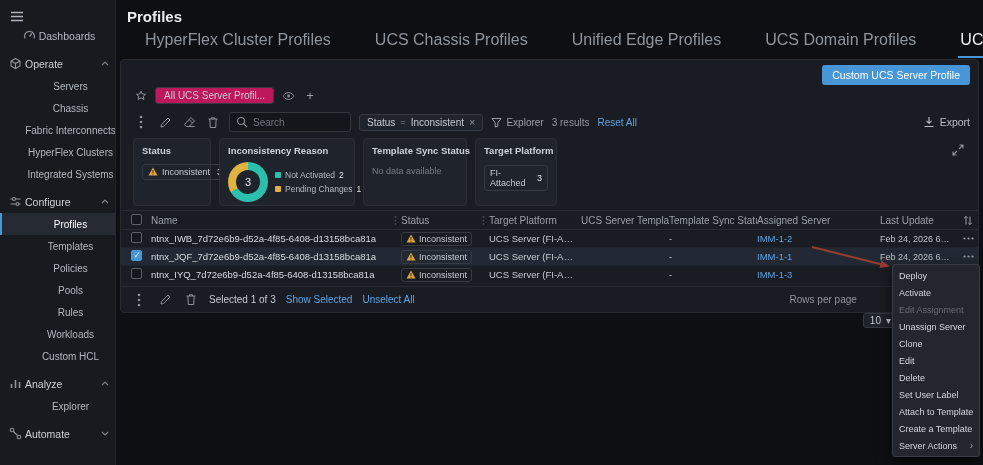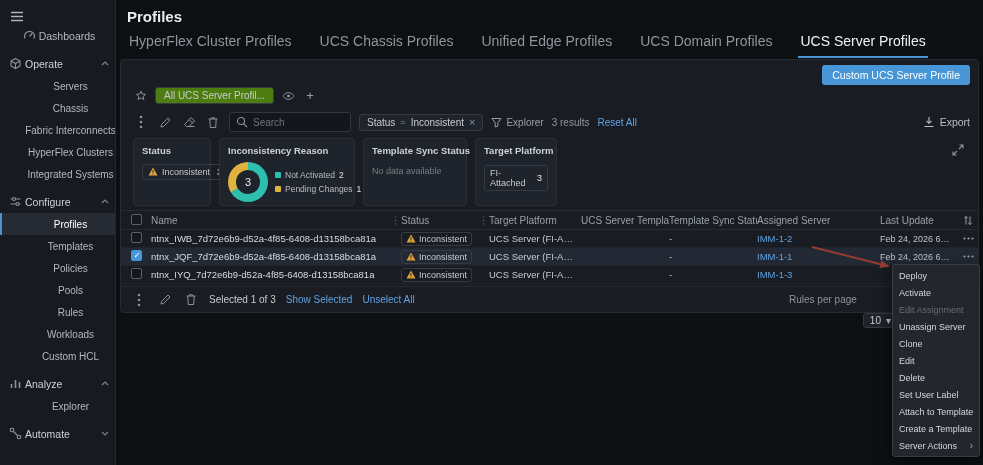--- a/index.html
+++ b/index.html
@@ -17,35 +17,35 @@
   .nav-icon{ width:13px; height:13px; flex:none; color:#8d939b; display:flex; align-items:center; justify-content:center; }
   .nav-section{ margin-top:5px; color:#cdd2d8; }
   .chev{ margin-left:auto; color:#7c828a; display:flex; }
   .nav-sub{ padding-left:32px; height:22px; font-size:10px; }
   .nav-sub.active{ background:#262b33; color:#fff; box-shadow:inset 2px 0 0 #4796d8; }
 
   
   .main-header{ position:absolute; left:117px; top:0; width:866px; height:58px; background:#0d0f12; }
   .page-title{ position:absolute; left:10px; top:8px; font-size:15px; font-weight:bold; color:#e9ebef; }
   .tabs{ position:absolute; left:10px; bottom:0; display:flex; gap:24px; }
-  .tab{ font-size:14px; color:#8f959d; padding:6px 2px 7px; cursor:pointer; border-bottom:2px solid transparent; white-space:nowrap; }
+  .tab{ font-size:16px; color:#8f959d; padding:6px 2px 7px; cursor:pointer; border-bottom:2px solid transparent; white-space:nowrap;margin-left:16px; }
   .tab.active{ color:#f0f2f5; border-bottom-color:#4796d8; }
 
   
   .content{ position:absolute; left:120px; top:59px; width:859px; height:254px; background:#191c22;
             border:1px solid #262a31; border-radius:4px; }
   .create-btn{ position:absolute; top:5px; right:8px; background:#4796d8; color:#fff; border:none;
                border-radius:3px; font-size:10.5px; padding:4px 10px; cursor:pointer; font-family:inherit; }
 
   .icon-btn{ color:#8d939b; display:inline-flex; align-items:center; justify-content:center;
              width:16px; height:16px; cursor:pointer; flex:none; }
   .plus{ font-size:13px; color:#9aa0a8; }
 
   .view-bar{ position:absolute; left:12px; top:27px; display:flex; align-items:center; gap:6px; }
-  .view-chip{ display:flex; align-items:center; gap:5px; border:1px solid #353a43; background:#4d7c0f;
+  .view-chip{ display:flex; align-items:center; gap:5px; border:1px solid #353a43; background:#be185d;
               border-radius:3px; padding:2px 8px; font-size:10px; color:#c6cbd1; cursor:pointer; }
 
   .toolbar{ position:absolute; left:12px; top:51px; right:8px; display:flex; align-items:center; gap:8px; height:22px; }
   .search-box{ display:flex; align-items:center; gap:5px; width:122px; height:20px; border:1px solid #31363f;
                background:#13161b; border-radius:3px; padding:0 6px; color:#8d939b; }
   .search-box input{ flex:1; min-width:0; background:transparent; border:none; outline:none;
                      color:#d0d4d9; font-size:10px; font-family:inherit; }
   .search-box input::placeholder{ color:#6f757d; }
   .filter-chip{ display:flex; align-items:center; gap:5px; border:1px solid #353a43; background:#1f232b;
                 border-radius:3px; padding:2px 7px; font-size:10px; color:#c6cbd1; cursor:pointer; }
@@ -510,21 +510,21 @@
         </span>
       <span class="icon-btn">
           <svg width="12" height="13" viewBox="0 0 12 13">
             <path d="M1.5 3h9M4.5 3V1.8h3V3M2.8 3l.5 8.5h5.4l.5-8.5" stroke="currentColor" fill="none" stroke-width="1"></path>
           </svg>
         </span>
       <span class="selected-text">Selected 1 of 3</span>
       <span class="link">Show Selected</span>
       <span class="link">Unselect All</span>
       <span class="rpp">
-        <span>Rules per page</span>
+        <span>Rows per page</span>
         <span class="rpp-select">
           <span>10</span>
           <span>▾</span>
         </span>
       </span>
     </div>
   </div>
 
   <svg class="annotation" width="983" height="465" viewBox="0 0 983 465">
     <defs>

